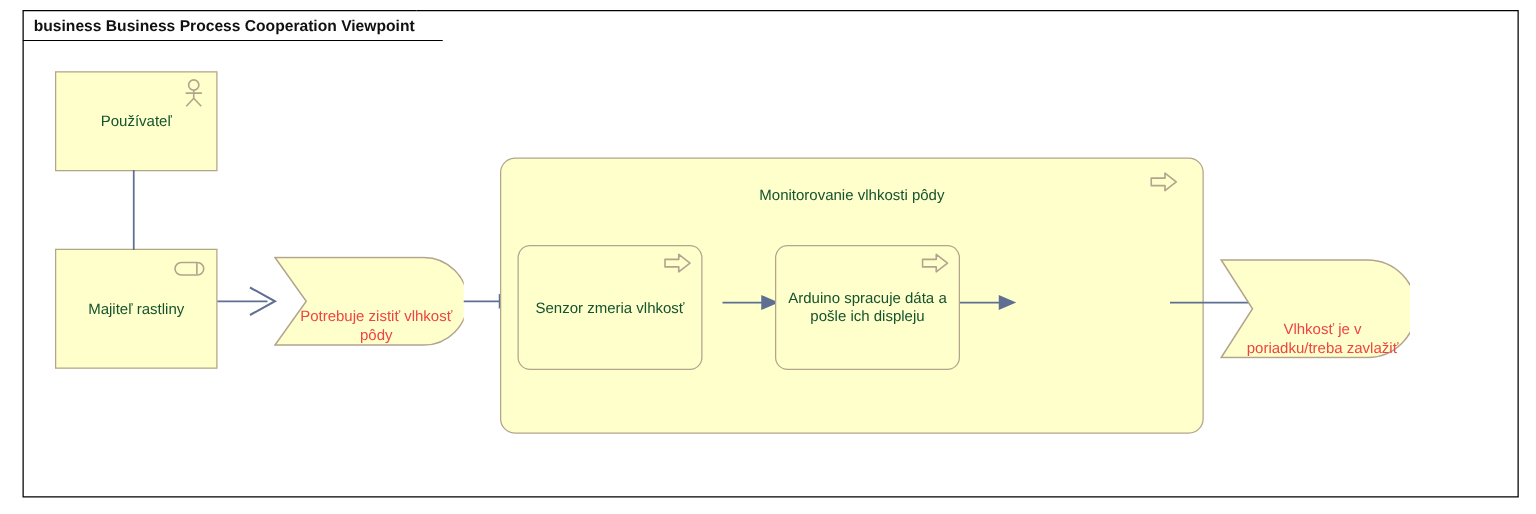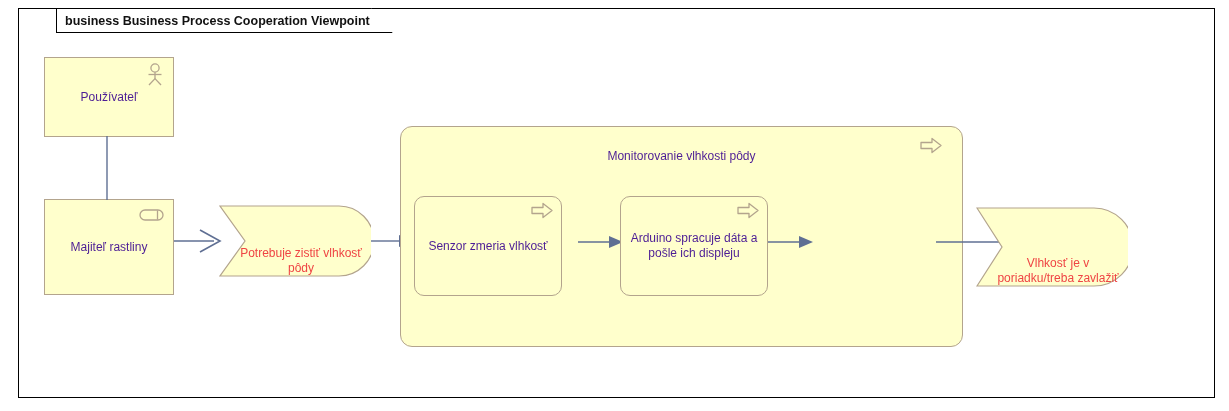--- a/index.html
+++ b/index.html
@@ -39,29 +39,28 @@
     box-sizing: border-box;
     display: flex;
     align-items: center;
     padding-left: 8px;
     padding-right: 22px;
     font-size: 12.5px;
     font-weight: bold;
     color: #111111;
     white-space: nowrap;
     clip-path: polygon(0 0, calc(100% - 22px) 0, 100% 100%, 0 100%);
-    margin-left: 38px;
   }
   
   .el {
     position: absolute;
     box-sizing: border-box;
     background: #ffffcc;
     border: 1.2px solid #b3a48d;
-    color: #4c1d95;
+    color: #14532d;
     font-size: 12px;
     display: flex;
     align-items: center;
     justify-content: center;
     text-align: center;
     line-height: 1.25;
   }
   .el .lbl {
     display: block;
     padding: 0 8px;

